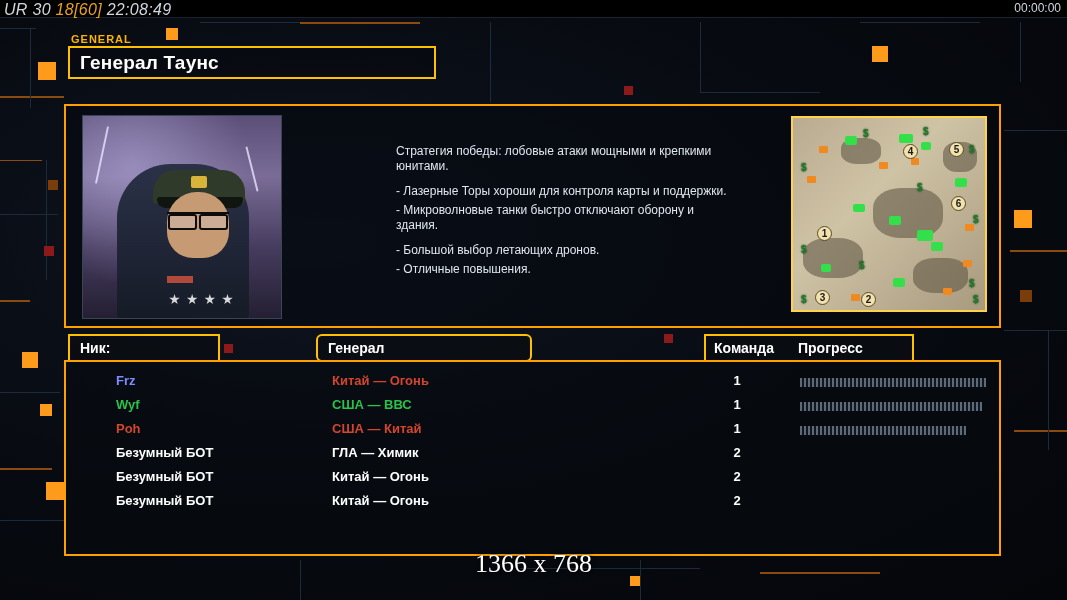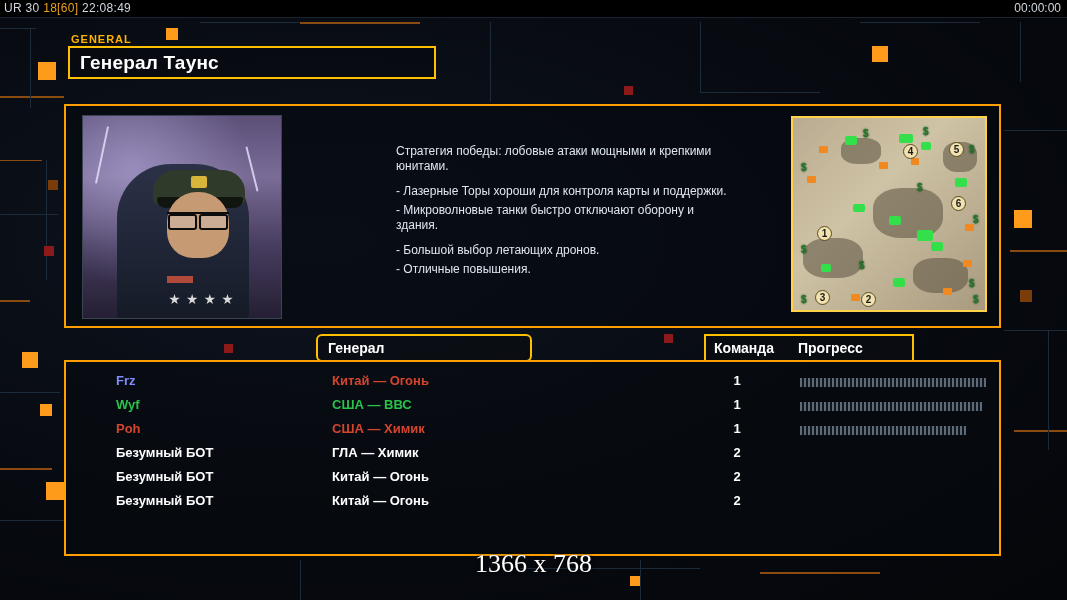--- a/index.html
+++ b/index.html
@@ -27,23 +27,24 @@
   .node.red { background: #8c1a1a; }
 
   
   .topbar {
     position: absolute; left: 0; top: 0; width: 1067px; height: 18px;
     background: #000;
     border-bottom: 1px solid #1a2430;
   }
   .topbar-left {
     position: absolute; left: 4px; top: 1px;
-    font-size: 12px; color: #cfd6dd;
+    font-size: 16px; color: #cfd6dd;
     font-family: "Liberation Sans", sans-serif;
     letter-spacing: 0.3px;
+    font-style: italic;
   }
   .topbar-left .hl { color: #e8a020; }
   .topbar-right {
     position: absolute; right: 6px; top: 1px;
     font-size: 12px; color: #cfd6dd;
   }
 
   
   .general-tab {
     position: absolute; left: 68px; top: 33px;
@@ -330,20 +331,23 @@
 
       <div class="mm-num" style="left:24px;top:108px;">1</div>
       <div class="mm-num" style="left:68px;top:174px;">2</div>
       <div class="mm-num" style="left:22px;top:172px;">3</div>
       <div class="mm-num" style="left:110px;top:26px;">4</div>
       <div class="mm-num" style="left:156px;top:24px;">5</div>
       <div class="mm-num" style="left:158px;top:78px;">6</div>
     </div>
   </div>
 
+  <div class="hdr" id="hdr-nick">
+    <span>Ник:</span>
+  </div>
   <div class="hdr" id="hdr-gen">
     <span>Генерал</span>
   </div>
   <div class="hdr" id="hdr-team">
     <span class="t1">Команда</span>
     <span class="t2">Прогресс</span>
   </div>
 
   <div class="table-panel">
     <div style="height:8px;"></div>
@@ -354,21 +358,21 @@
       <div class="prog" style="width:186px;"></div>
     </div>
     <div class="prow">
       <div class="nick" style="color:#29c24a;">Wyf</div>
       <div class="gen" style="color:#29c24a;">США — ВВС</div>
       <div class="team">1</div>
       <div class="prog" style="width:182px;"></div>
     </div>
     <div class="prow">
       <div class="nick" style="color:#d4452e;">Poh</div>
-      <div class="gen" style="color:#d4452e;">США — Химик</div>
+      <div class="gen" style="color:#d4452e;">США — Китай</div>
       <div class="team">1</div>
       <div class="prog" style="width:166px;"></div>
     </div>
     <div class="prow">
       <div class="nick" style="color:#ffffff;">Безумный БОТ</div>
       <div class="gen" style="color:#ffffff;">ГЛА — Химик</div>
       <div class="team">2</div>
     </div>
     <div class="prow">
       <div class="nick" style="color:#ffffff;">Безумный БОТ</div>

